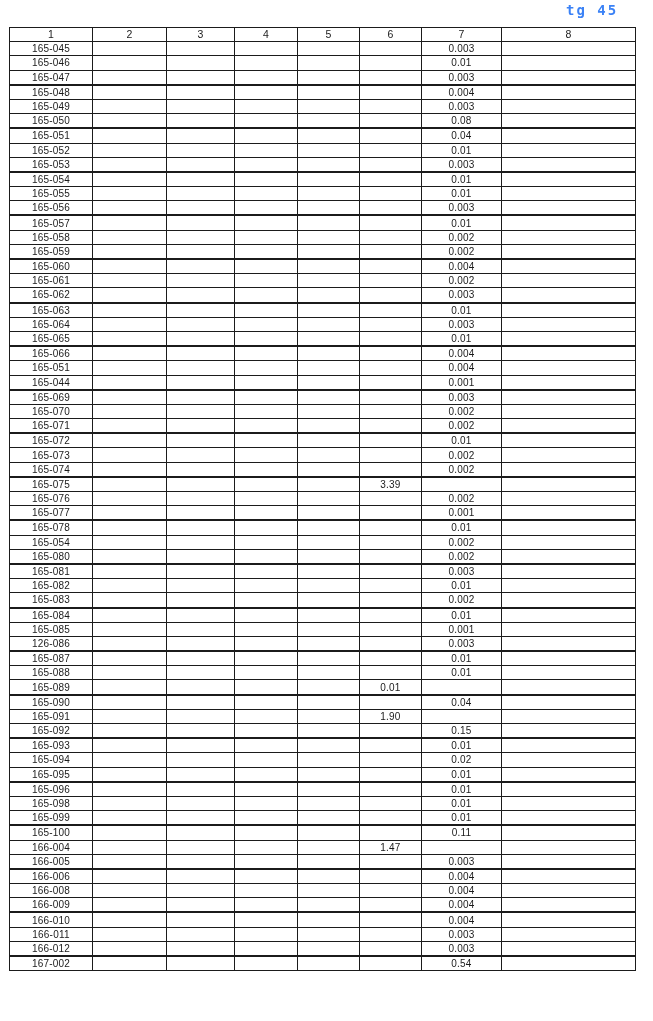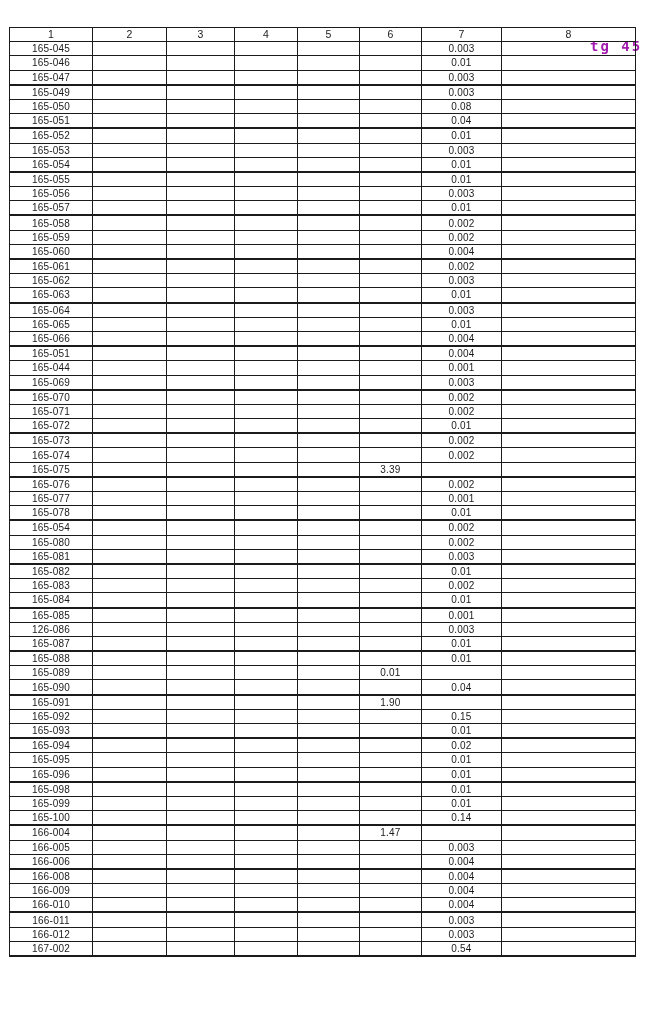--- a/index.html
+++ b/index.html
@@ -11,27 +11,26 @@
     width: 653px;
     height: 1021px;
     position: relative;
     font-family: "Liberation Sans", sans-serif;
     color: #161616;
     overflow: hidden;
   }
   .page-label {
     position: absolute;
     top: 2px;
-    left: 590px;
+    left: 566px;
     font-family: "DejaVu Sans Mono", monospace;
     font-weight: bold;
     font-size: 14px;
     letter-spacing: 2px;
-    color: #a21caf;
-    margin-top: 36px;
+    color: #3b82f6;
   }
   table.scan-table {
     position: absolute;
     left: 9px;
     top: 27px;
     width: 626px;
     border-collapse: collapse;
     table-layout: fixed;
   }
   .scan-table th,
@@ -119,20 +118,30 @@
         <td>165-047</td>
         <td></td>
         <td></td>
         <td></td>
         <td></td>
         <td></td>
         <td>0.003</td>
         <td></td>
       </tr>
       <tr>
+        <td>165-048</td>
+        <td></td>
+        <td></td>
+        <td></td>
+        <td></td>
+        <td></td>
+        <td>0.004</td>
+        <td></td>
+      </tr>
+      <tr>
         <td>165-049</td>
         <td></td>
         <td></td>
         <td></td>
         <td></td>
         <td></td>
         <td>0.003</td>
         <td></td>
       </tr>
       <tr>
@@ -625,21 +634,21 @@
         <td>0.01</td>
         <td></td>
       </tr>
       <tr>
         <td>165-100</td>
         <td></td>
         <td></td>
         <td></td>
         <td></td>
         <td></td>
-        <td>0.14</td>
+        <td>0.11</td>
         <td></td>
       </tr>
       <tr>
         <td>166-004</td>
         <td></td>
         <td></td>
         <td></td>
         <td></td>
         <td>1.47</td>
         <td></td>

